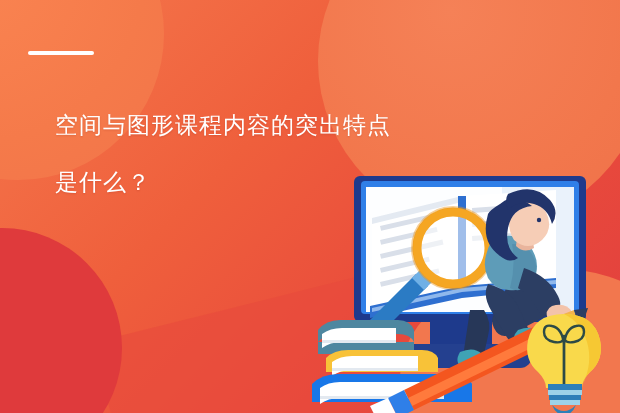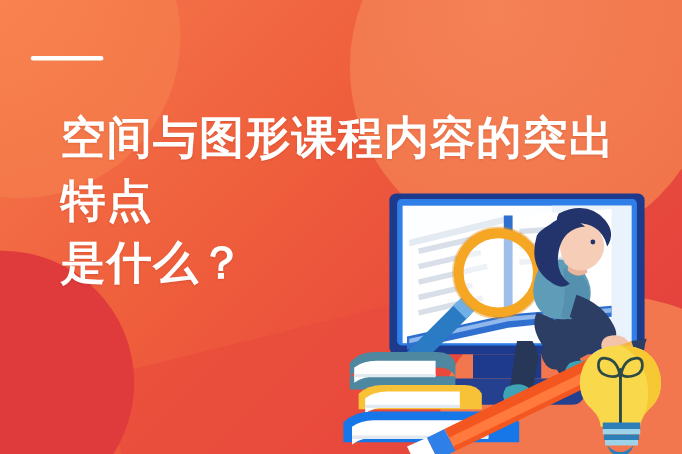--- a/index.html
+++ b/index.html
@@ -48,22 +48,22 @@
     background:#E8483D;transform:rotate(-14deg);opacity:.55;
   }
 
   
   .rule{
     position:absolute;left:28px;top:51px;width:66px;height:4px;
     background:#FFFFFF;border-radius:2px;
   }
   .headline{
     position:absolute;left:55px;top:97px;width:530px;
-    color:#FFFFFF;font-size:41px;line-height:57px;
-    font-weight:bold;letter-spacing:1px;
+    color:#FFFFFF;font-size:23px;line-height:57px;
+    font-weight:normal;letter-spacing:1px;
     text-shadow:0 1px 2px rgba(120,25,10,.18);
     white-space:pre-line;
   }
 
   
   #illo{position:absolute;left:312px;top:168px;width:308px;height:245px;}
 </style>
 </head>
 <body>
 

